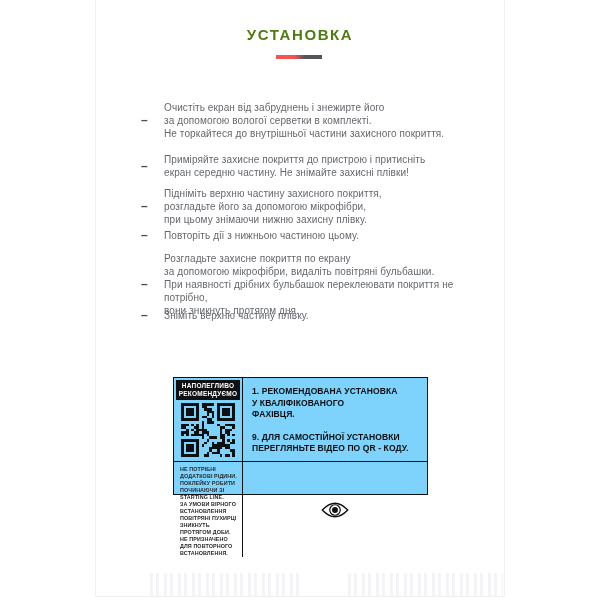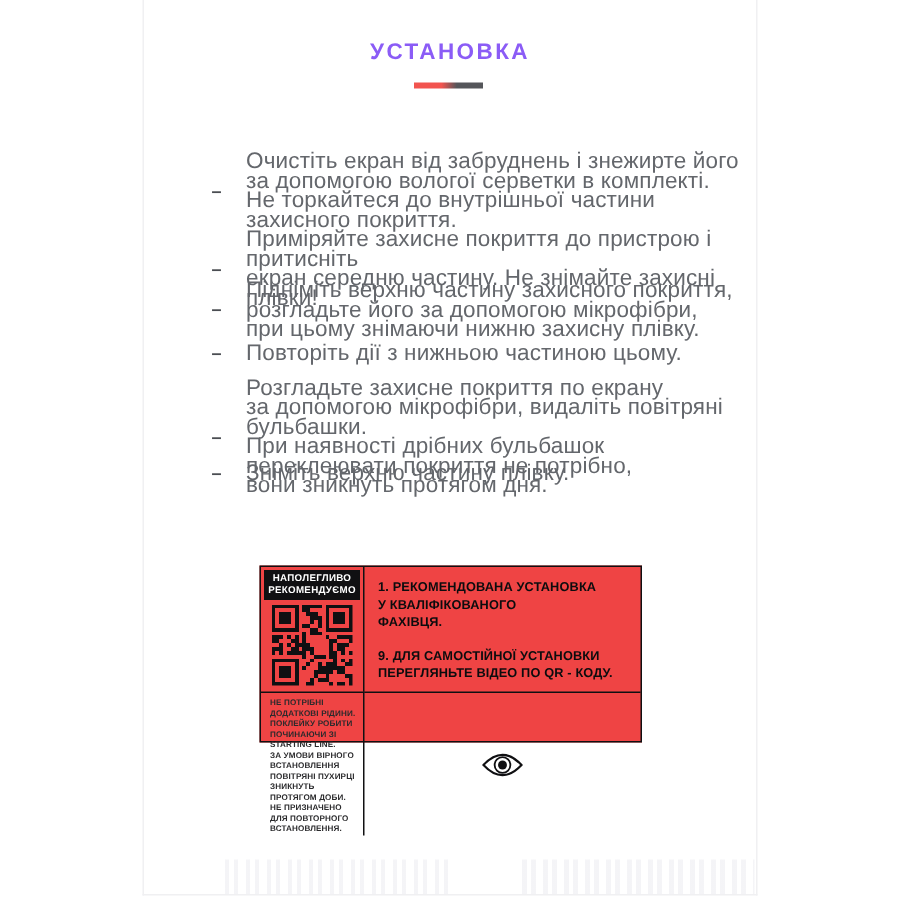--- a/index.html
+++ b/index.html
@@ -12,48 +12,48 @@
   .card{
     position:absolute;left:95px;top:-2px;width:410px;height:599px;
     background:#ffffff;
     border:1px solid #f0f0f2;border-top:none;
     box-sizing:border-box;
   }
   .page-title{
     position:absolute;top:28px;left:0;width:100%;
     text-align:center;
     font-size:15px;font-weight:600;letter-spacing:1.6px;
-    color:#8b5cf6;
+    color:#4d7c0f;
   }
   .title-underline{
     position:absolute;top:57px;left:50%;margin-left:-24px;
     width:46px;height:4px;
     background:linear-gradient(90deg,#f2544f 0%,#f2544f 40%,#55565a 62%,#55565a 100%);
   }
   .bullet-item{
     position:absolute;left:45px;width:352px;
     display:flex;align-items:center;
   }
   .bullet-item .marker{
     flex:0 0 23px;
     font-weight:700;font-size:12px;color:#4a4d52;line-height:13px;
   }
   .bullet-item .btxt{
     flex:1;
-    font-size:15px;line-height:13px;color:#64676c;
+    font-size:10px;line-height:13px;color:#64676c;
     white-space:pre-line;letter-spacing:0.1px;
   }
   
   .info-box{
     position:absolute;left:77px;top:379px;width:255px;height:118px;
     border:1.5px solid #101012;box-sizing:border-box;
     display:grid;
     grid-template-columns:69px 1fr;
     grid-template-rows:83px 1fr;
-    background:#ef4444;
+    background:#7dd3fc;
   }
   .cell{box-sizing:border-box;}
   .cell-qr{border-right:1.5px solid #101012;padding:2px;display:flex;flex-direction:column;align-items:center;}
   .badge{
     width:100%;height:20px;background:#101012;color:#ffffff;
     display:flex;align-items:center;justify-content:center;text-align:center;
     font-size:6.5px;font-weight:700;line-height:8px;letter-spacing:0.2px;
     white-space:pre-line;box-sizing:border-box;
   }
   .qr-wrap{flex:1;display:flex;align-items:center;justify-content:center;}

